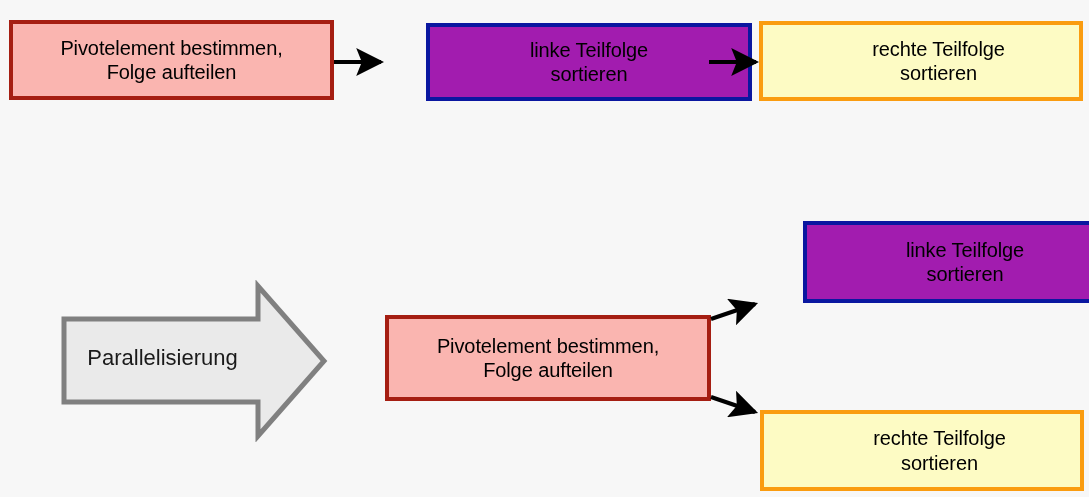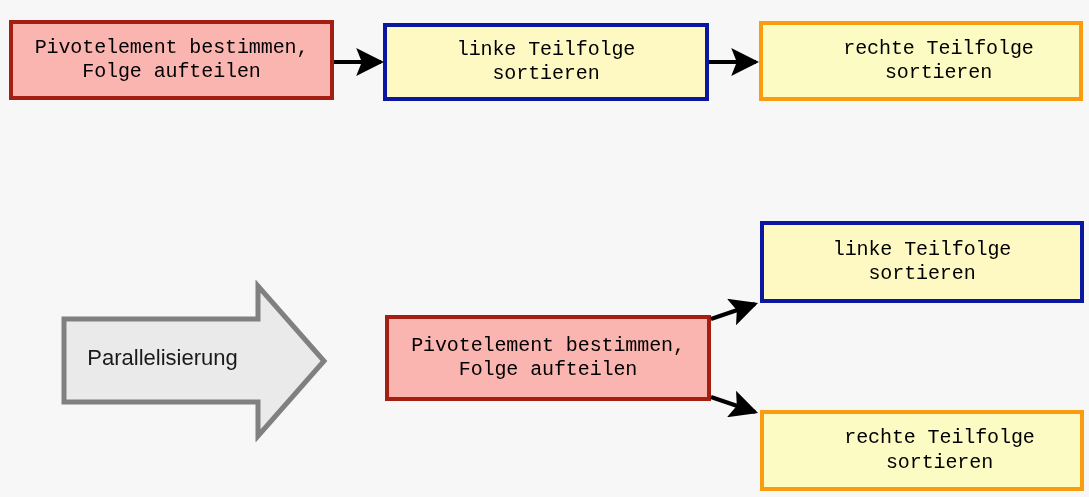--- a/index.html
+++ b/index.html
@@ -20,34 +20,35 @@
   }
 
   
   .node {
     position: absolute;
     box-sizing: border-box;
     display: flex;
     align-items: center;
     justify-content: center;
     text-align: center;
-    font-family: Liberation Mono, monospace;
+    font-family: Liberation Sans, sans-serif;
     font-size: 20px;
     line-height: 1.22;
     color: #000000;
     letter-spacing: -0.1px;
     white-space: pre-line;
   }
   .node.red {
     background: #fab5b0;
     border: 4px solid #a51e12;
   }
   .node.blue {
-    background: #fef9c3;
+    background: #a21caf;
     border: 4px solid #0a17a0;
+    margin-left: 43px;
   }
   .node.yellow {
     background: #fdfbc4;
     border: 4px solid #fa9c10;
     padding-left: 35px;
   }
 
   
   #node-seq-pivot   { left: 9px;   top: 20px;  width: 325px; height: 80px; }
   #node-seq-left    { left: 383px; top: 23px;  width: 326px; height: 78px; }

